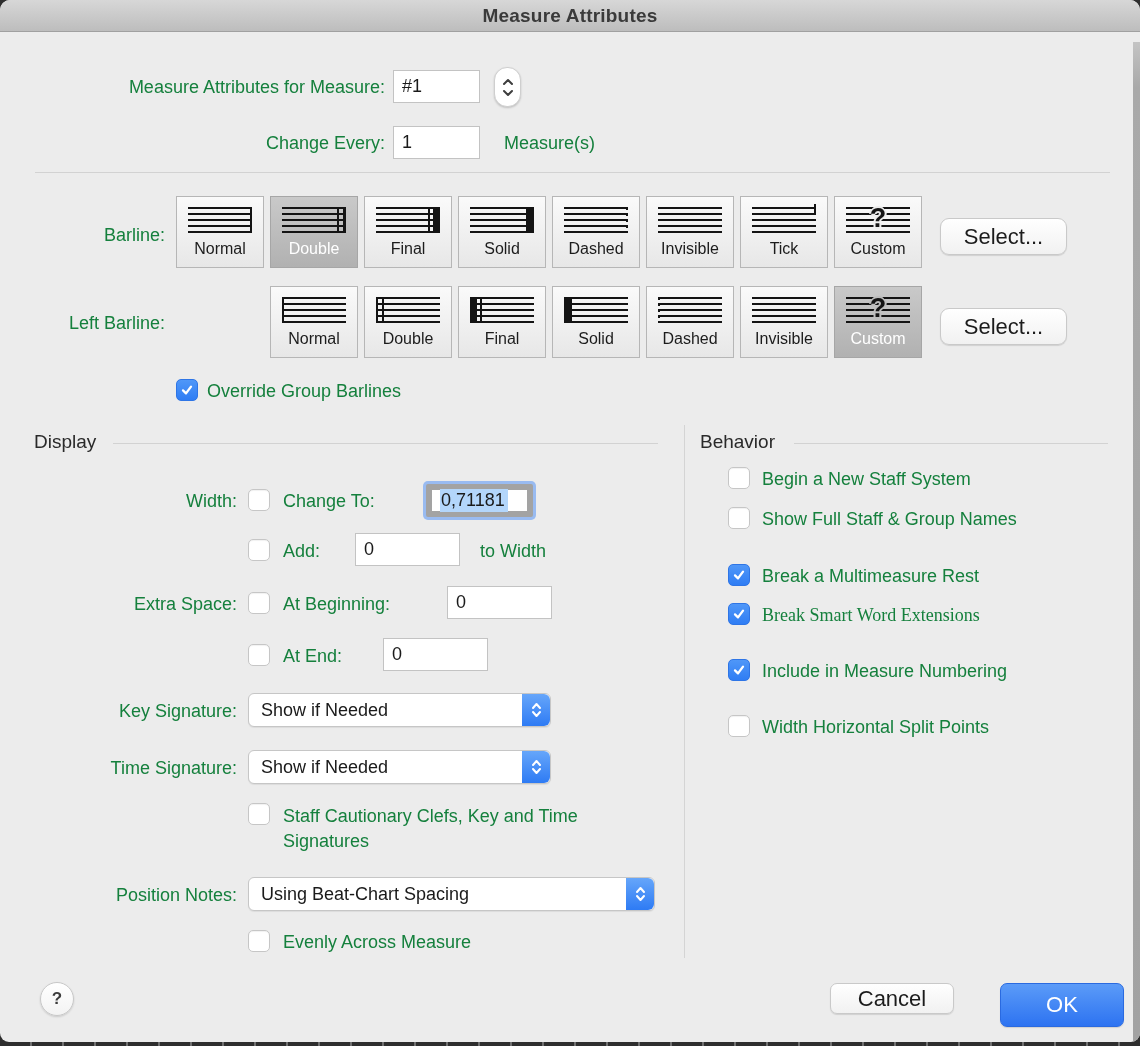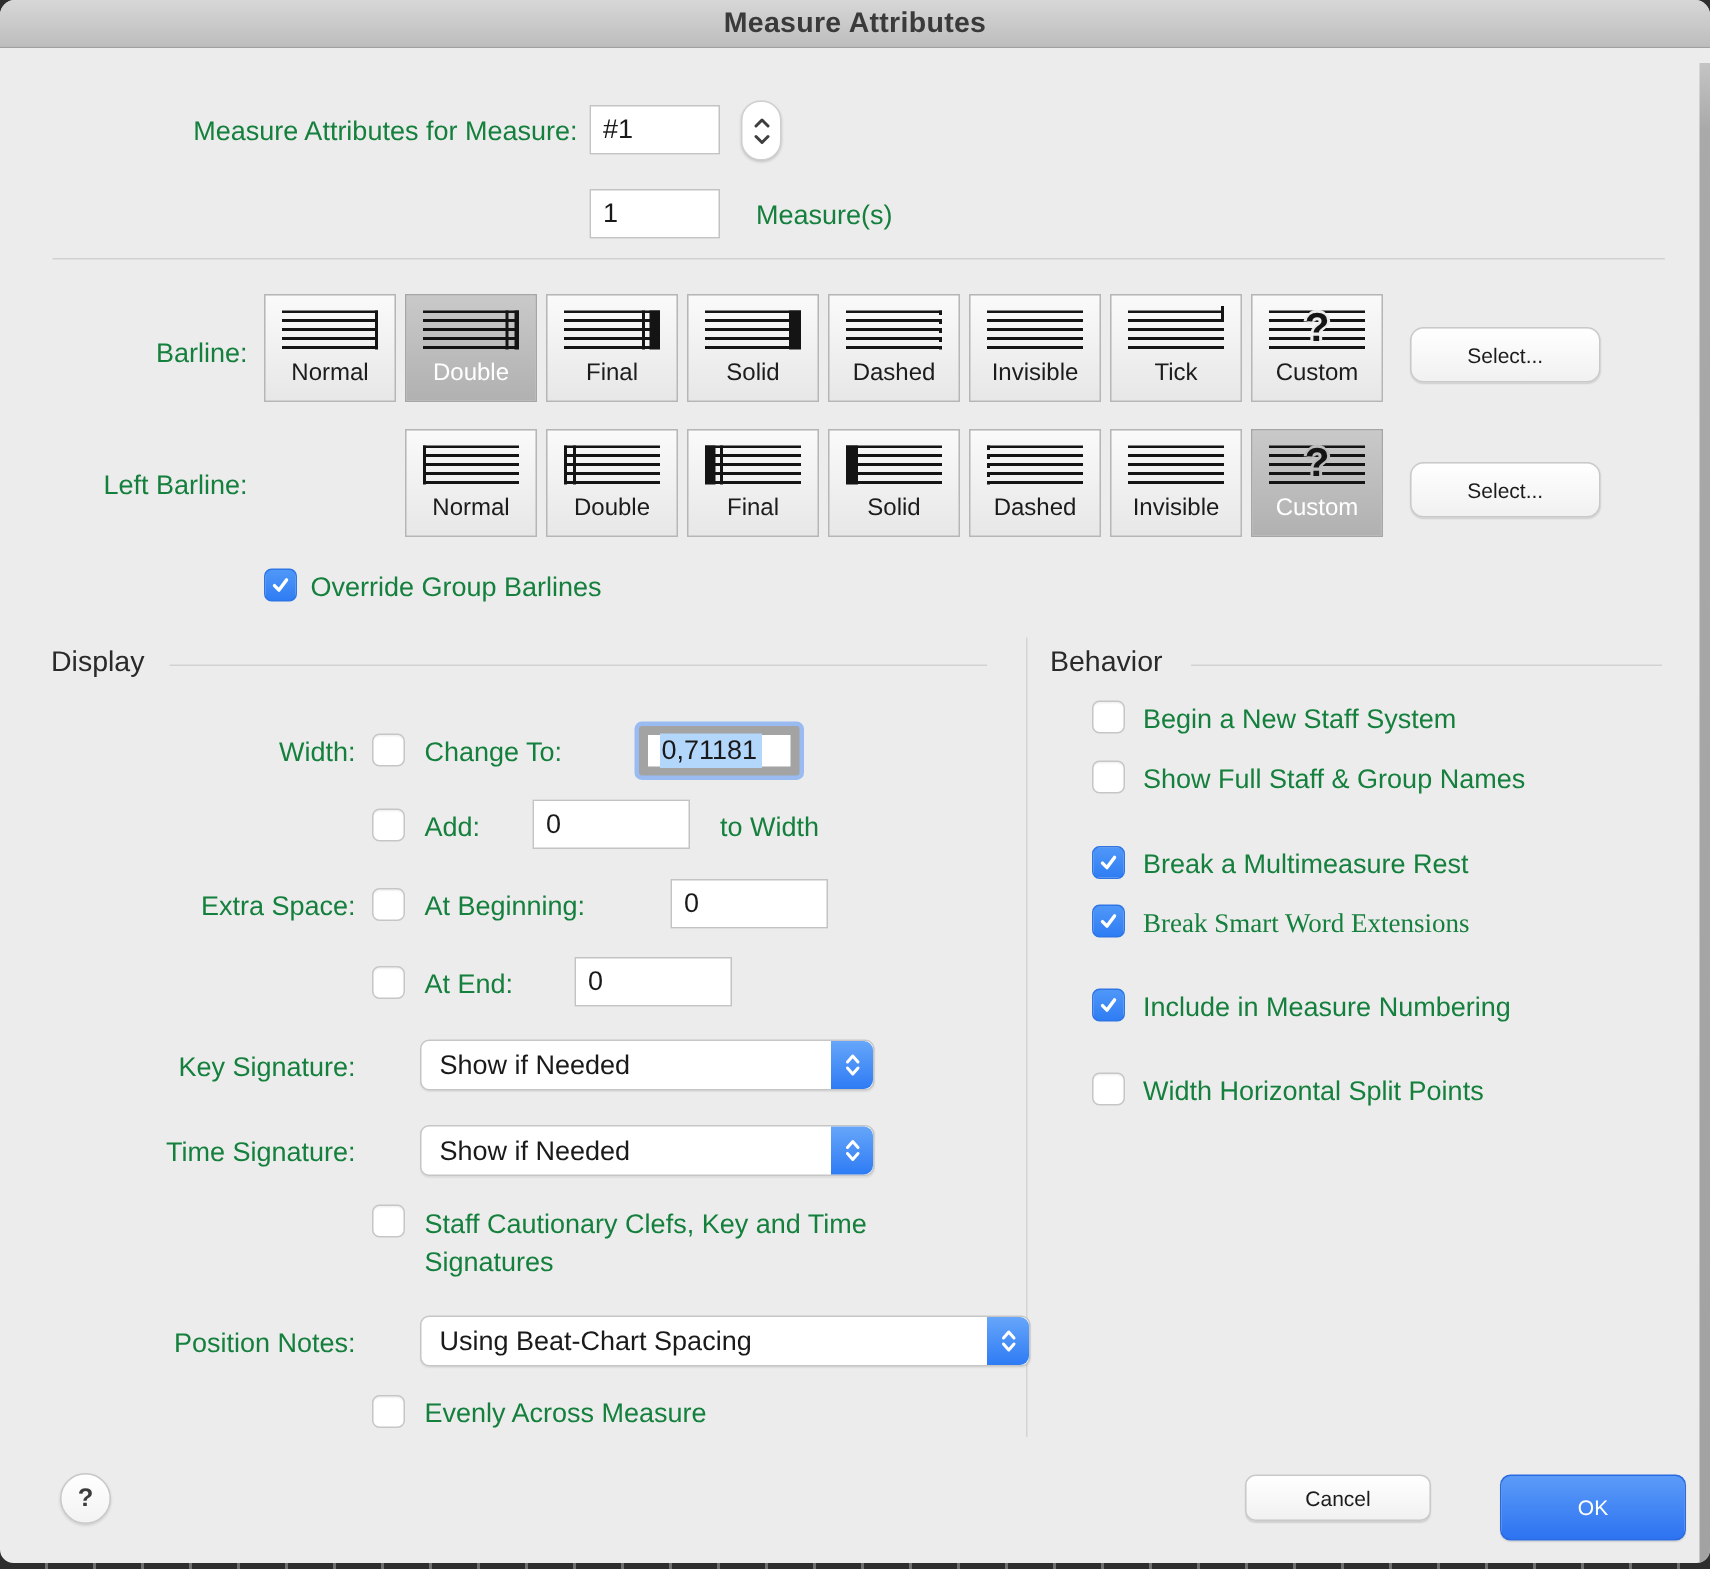--- a/index.html
+++ b/index.html
@@ -91,21 +91,21 @@
     text-shadow:-2px 0 0 #ececec, 2px 0 0 #ececec, 0 2px 0 #ececec, 0 -2px 0 #ececec;
   }
   .bl-btn.selected .qmark { text-shadow:-2px 0 0 #bcbcbc, 2px 0 0 #bcbcbc, 0 2px 0 #bcbcbc, 0 -2px 0 #bcbcbc; }
 
   
   .push-btn {
     position:absolute; background:linear-gradient(#ffffff,#f1f1f1);
     border:1px solid #c9c9c9; border-radius:9px;
     box-shadow:0 1px 1px rgba(0,0,0,.12);
     display:flex; align-items:center; justify-content:center;
-    font-size:14px; color:#1c1c1c;
+    font-size:22px; color:#1c1c1c;
   }
   .push-btn.primary {
     background:linear-gradient(#5b9bf8,#2d73f1);
     border:1px solid #2a6ae0; color:#fff;
   }
   .help-btn {
     position:absolute; width:34px; height:34px; border-radius:50%;
     background:linear-gradient(#ffffff,#f3f3f3); border:1px solid #c8c8c8;
     box-shadow:0 1px 2px rgba(0,0,0,.15);
     display:flex; align-items:center; justify-content:center;
@@ -125,21 +125,20 @@
   .cb svg { display:none; }
   .cb.checked svg { display:block; }
 
   
   .popup {
     position:absolute; height:34px; background:#fff;
     border:1px solid #c6c6c6; border-radius:6px;
     display:flex; align-items:center; padding-left:12px;
     font-size:18px; color:#1a1a1a;
     box-shadow:0 1px 1px rgba(0,0,0,.07);
-    margin-left:32px;
   }
   .popup .cap {
     position:absolute; right:0; top:0; bottom:0; width:28px;
     background:linear-gradient(#66a6fa,#2e7bf4);
     border-radius:0 6px 6px 0;
     display:flex; align-items:center; justify-content:center;
   }
 </style>
 </head>
 <body>
@@ -157,20 +156,21 @@
   </div>
   <div class="stepper" style="left:494px;top:67px;">
     <svg width="12" height="8" viewBox="0 0 12 8">
         <path d="M2 6 L6 2 L10 6" fill="none" stroke="#3e3e3e" stroke-width="2" stroke-linecap="round" stroke-linejoin="round"></path>
       </svg>
     <svg width="12" height="8" viewBox="0 0 12 8">
         <path d="M2 2 L6 6 L10 2" fill="none" stroke="#3e3e3e" stroke-width="2" stroke-linecap="round" stroke-linejoin="round"></path>
       </svg>
   </div>
 
+  <span class="lbl rlabel" style="left:36px;top:132px;width:349px;">Change Every:</span>
   <div class="tfield" style="left:393px;top:126px;width:87px;height:33px;">
     <span>1</span>
   </div>
   <span class="lbl" style="left:504px;top:132px;">Measure(s)</span>
 
   <div class="hdiv" style="left:35px;top:172px;width:1075px;"></div>
 
   <span class="lbl rlabel" style="left:20px;top:224px;width:145px;">Barline:</span>
 
   <div class="bl-btn" style="left:176px;top:196px;">

